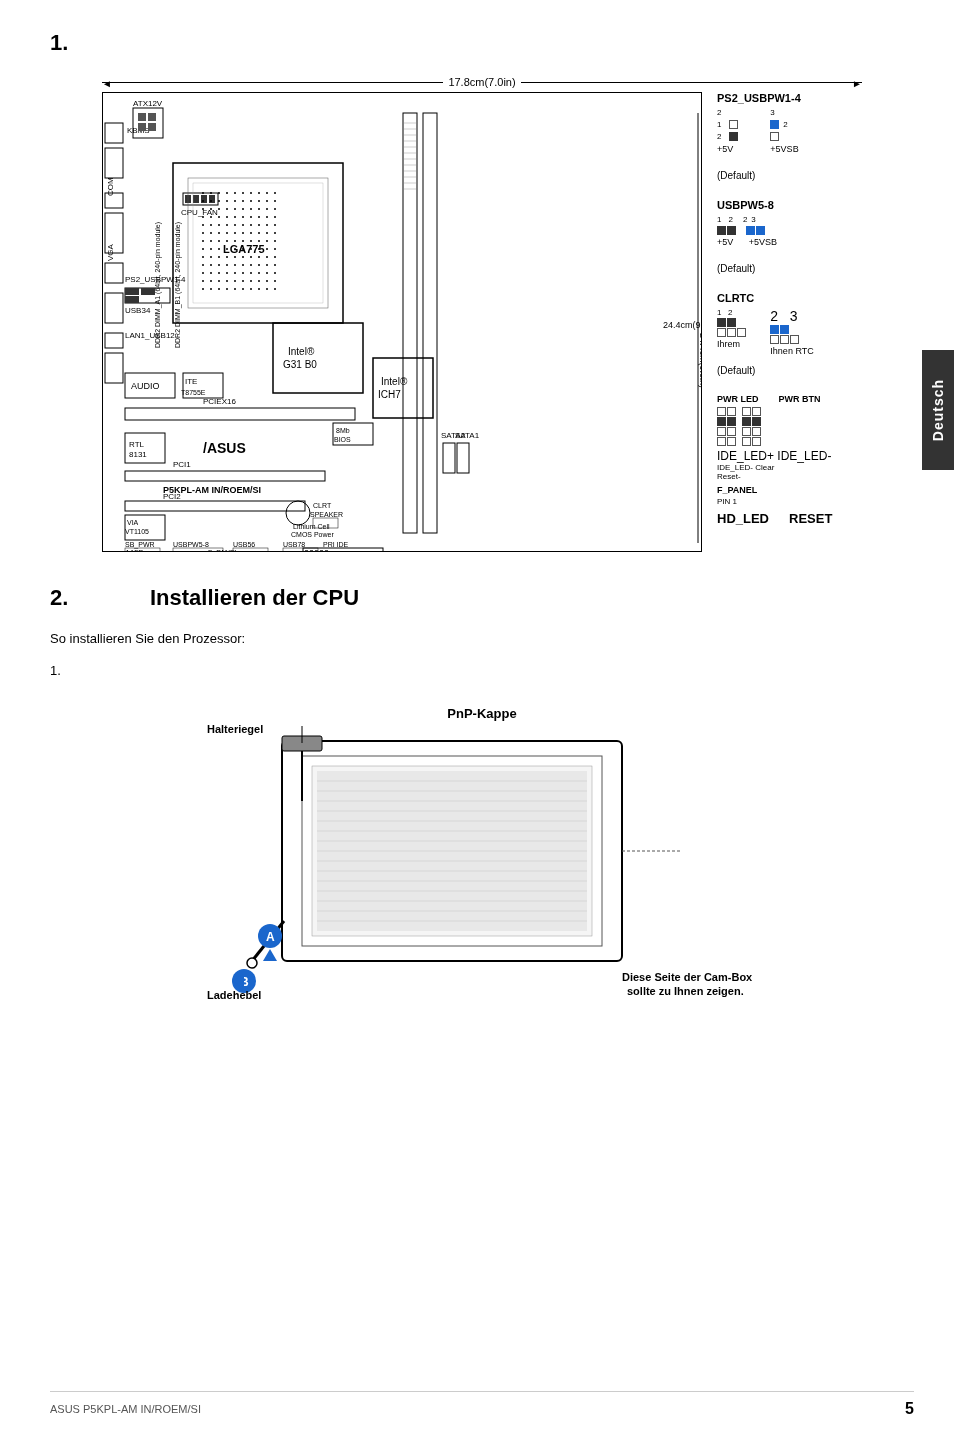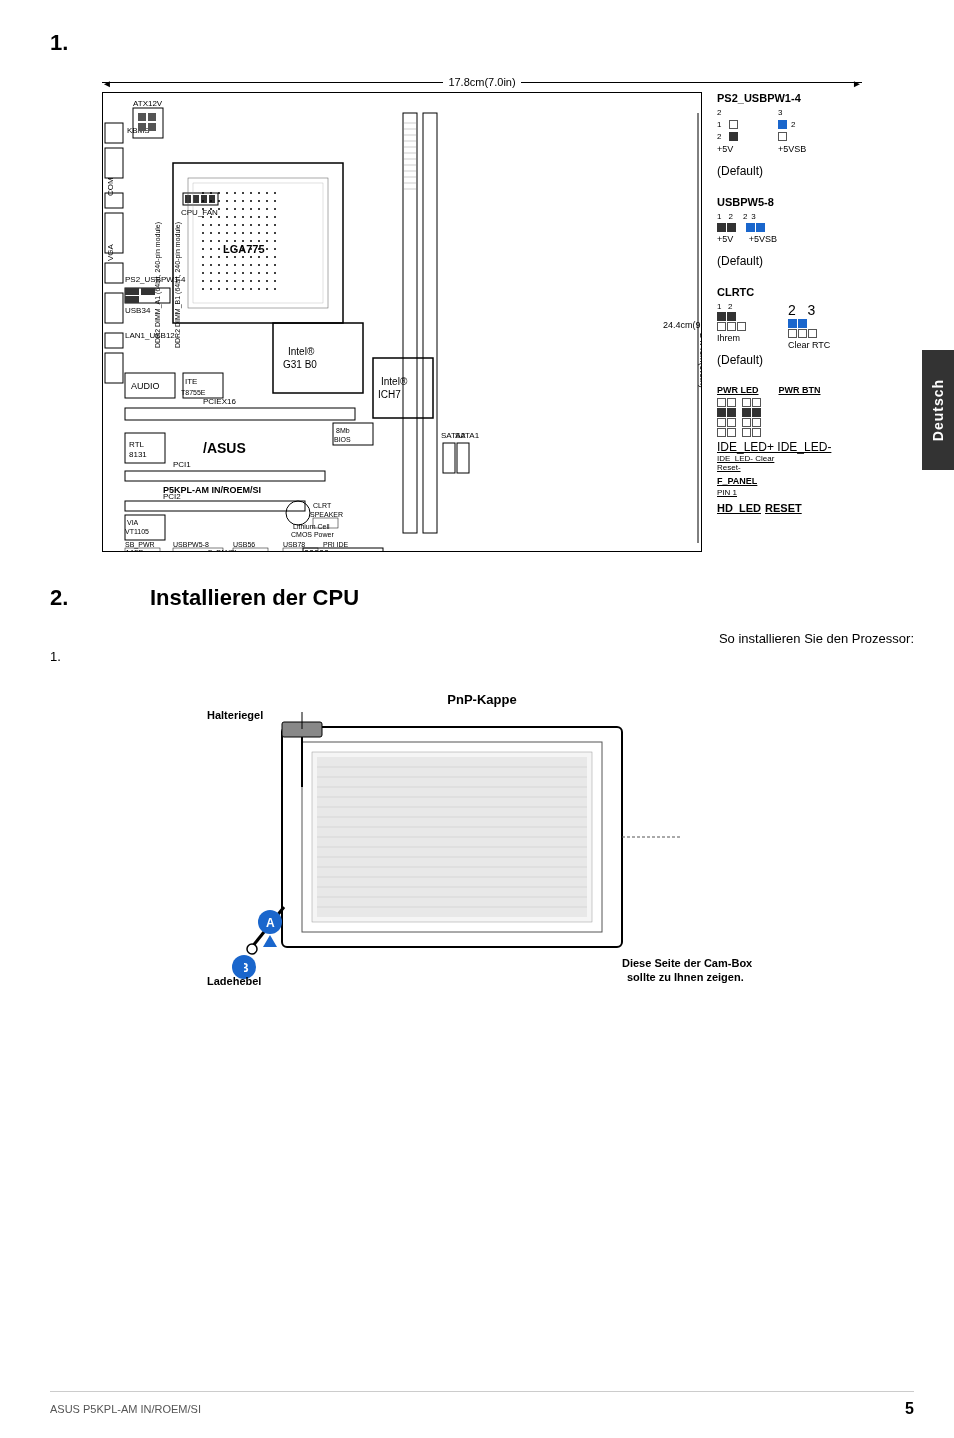--- a/index.html
+++ b/index.html
@@ -57,22 +57,21 @@
       font-size: 22px;
       font-weight: bold;
     }
 
     
     .section2-content {
       margin-top: 10px;
     }
     .instruction-text {
       font-size: 13px;
-      margin-bottom: 1px;
-      text-align: right;
+      margin-bottom: 15px;
     }
     .step-item {
       display: flex;
       gap: 20px;
       margin-bottom: 10px;
       font-size: 13px;
       line-height: 1.5;
     }
     .step-num {
       min-width: 40px;
@@ -129,22 +128,22 @@
     .pin.blue { background: #1a66cc; border-color: #1a66cc; }
     .pin.white { background: #fff; }
     .pin.black { background: #333; border-color: #333; }
 
     .voltage-label {
       font-size: 9px;
       margin-top: 2px;
     }
 
     .conn-subtitle {
-      font-size: 12px;
-      margin-top: 10px;
+      font-size: 10px;
+      margin-top: 16px;
     }
 
   </style>
 </head>
 <body>
 
 <div class="page-wrapper">
 
   <div class="side-tab">
     <span>Deutsch</span>
@@ -519,21 +518,21 @@
           </div>
           <div style="display:flex; justify-content:space-between; width:60px;">
             <span class="voltage-label">+5V</span>
             <span class="voltage-label">+5VSB</span>
           </div>
           <div class="conn-subtitle">(Default)</div>
         </div>
 
         <div class="conn-section" style="margin-top:12px;">
           <div class="conn-title">CLRTC</div>
-          <div style="display:flex; gap:25px;">
+          <div style="display:flex; gap:15px;">
             <div>
               <div style="font-size:8px; margin-bottom:1px;">1 &nbsp; 2</div>
               <div style="display:flex; gap:1px;">
                 <span class="pin black"></span>
                 <span class="pin black"></span>
               </div>
               <div style="display:flex; gap:1px; margin-top:1px;">
                 <span class="pin white"></span>
                 <span class="pin white"></span>
                 <span class="pin white"></span>
@@ -545,26 +544,26 @@
               <div style="font-size:14px; margin-bottom:1px;">2 &nbsp; 3</div>
               <div style="display:flex; gap:1px;">
                 <span class="pin blue"></span>
                 <span class="pin blue"></span>
               </div>
               <div style="display:flex; gap:1px; margin-top:1px;">
                 <span class="pin white"></span>
                 <span class="pin white"></span>
                 <span class="pin white"></span>
               </div>
-              <div class="voltage-label">Clear RTC</div>
+              <div class="voltage-label">Ihnen RTC</div>
             </div>
           </div>
         </div>
 
-        <div class="conn-section" style="margin-top:12px;text-decoration:underline;">
+        <div class="conn-section" style="margin-top:12px;">
           <div style="display:flex; gap:20px; font-size:9px; font-weight:bold; margin-bottom:3px;">
             <span>PWR LED</span>
             <span>PWR BTN</span>
           </div>
 
           <div style="display:flex; flex-direction:column; gap:1px;">
             <div style="display:flex; gap:1px;">
               <span class="pin white"></span>
                 <span class="pin white"></span>
               <span style="width:4px;"></span>
@@ -602,21 +601,21 @@
           </div>
           <div style="font-size:8px;">
             <span>Reset-</span>
           </div>
           <div style="font-size:9px; font-weight:bold; margin-top:4px;">
             <span>F_PANEL</span>
           </div>
           <div style="font-size:8px; margin-top:2px;">
             <span>PIN 1</span>
           </div>
-          <div style="display:flex; gap:4px; font-size:11px; font-weight:bold; margin-top:5px;">
+          <div style="display:flex; gap:20px; font-size:13px; font-weight:bold; margin-top:5px;">
             <span>HD_LED</span>
             <span>RESET</span>
           </div>
         </div>
 
       </div>
     </div>
   </div>
 
   <div class="section-header" style="margin-top:20px;">

